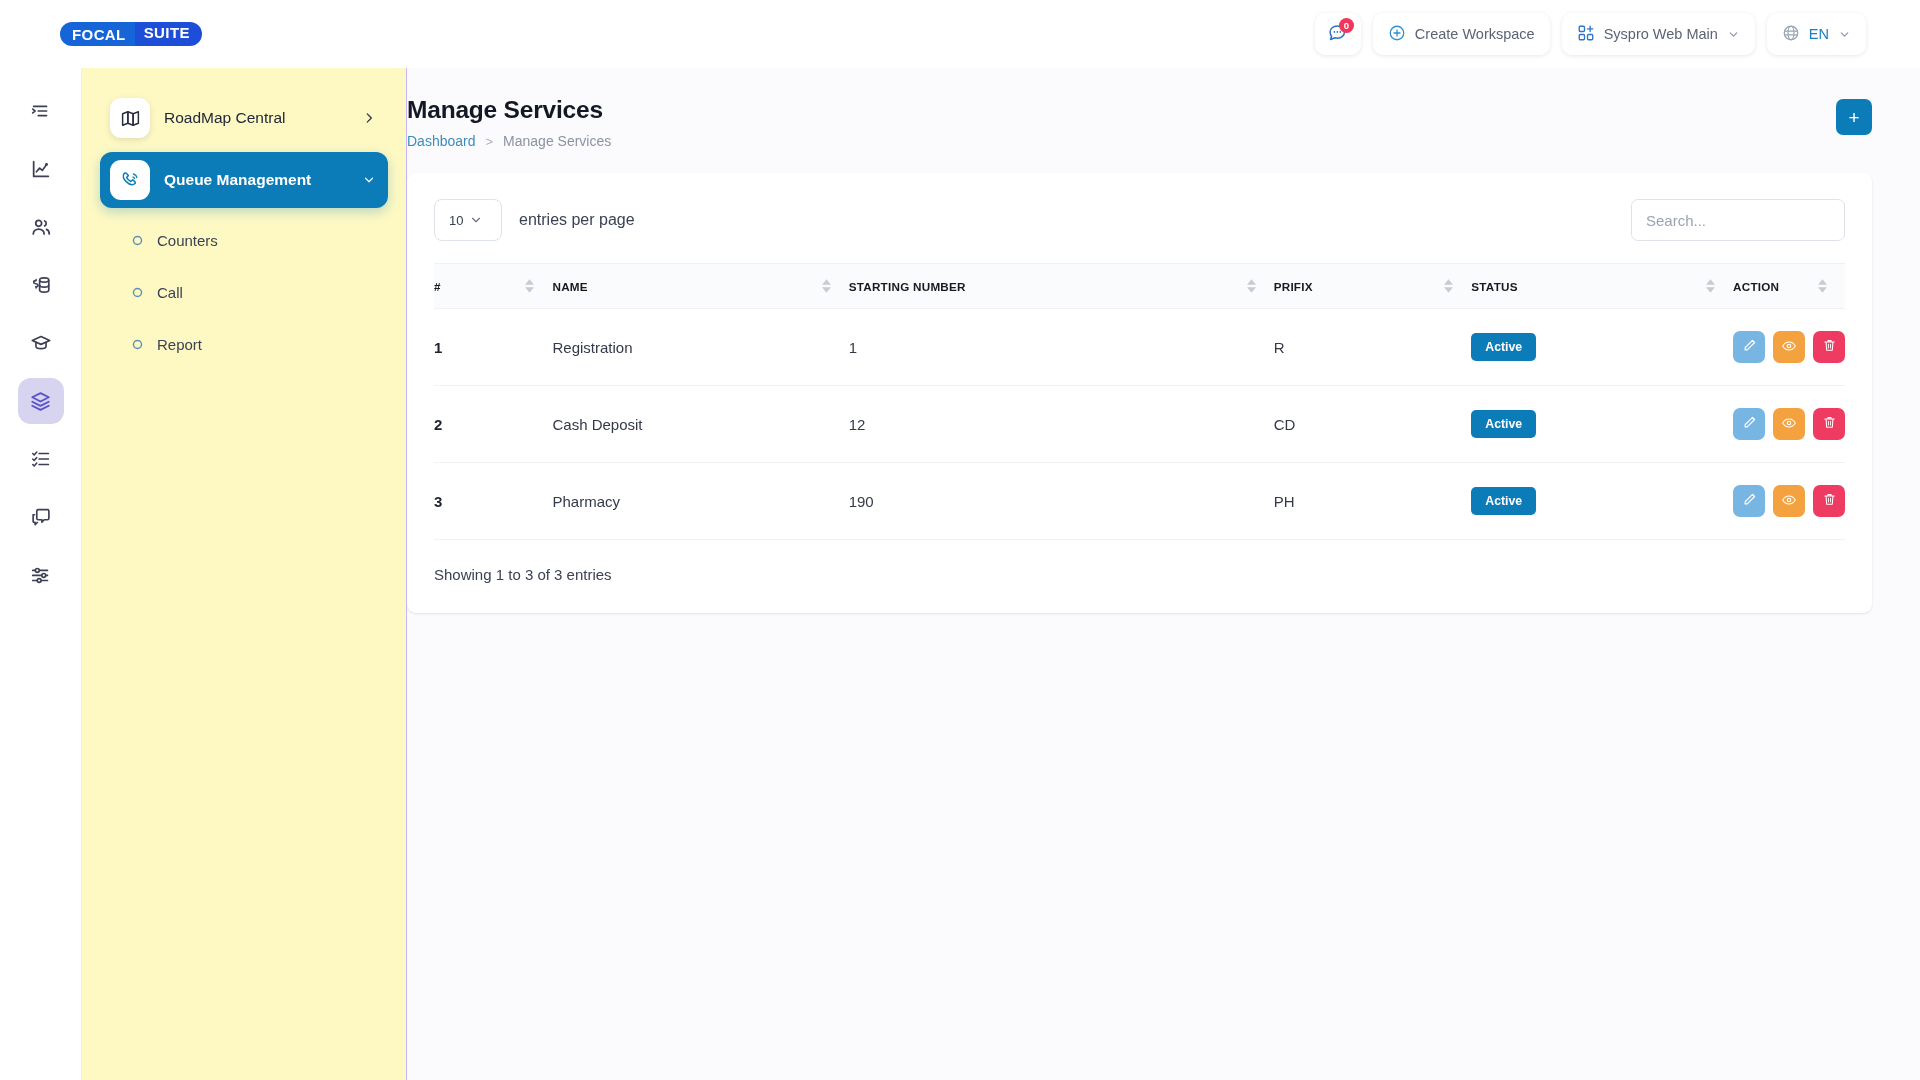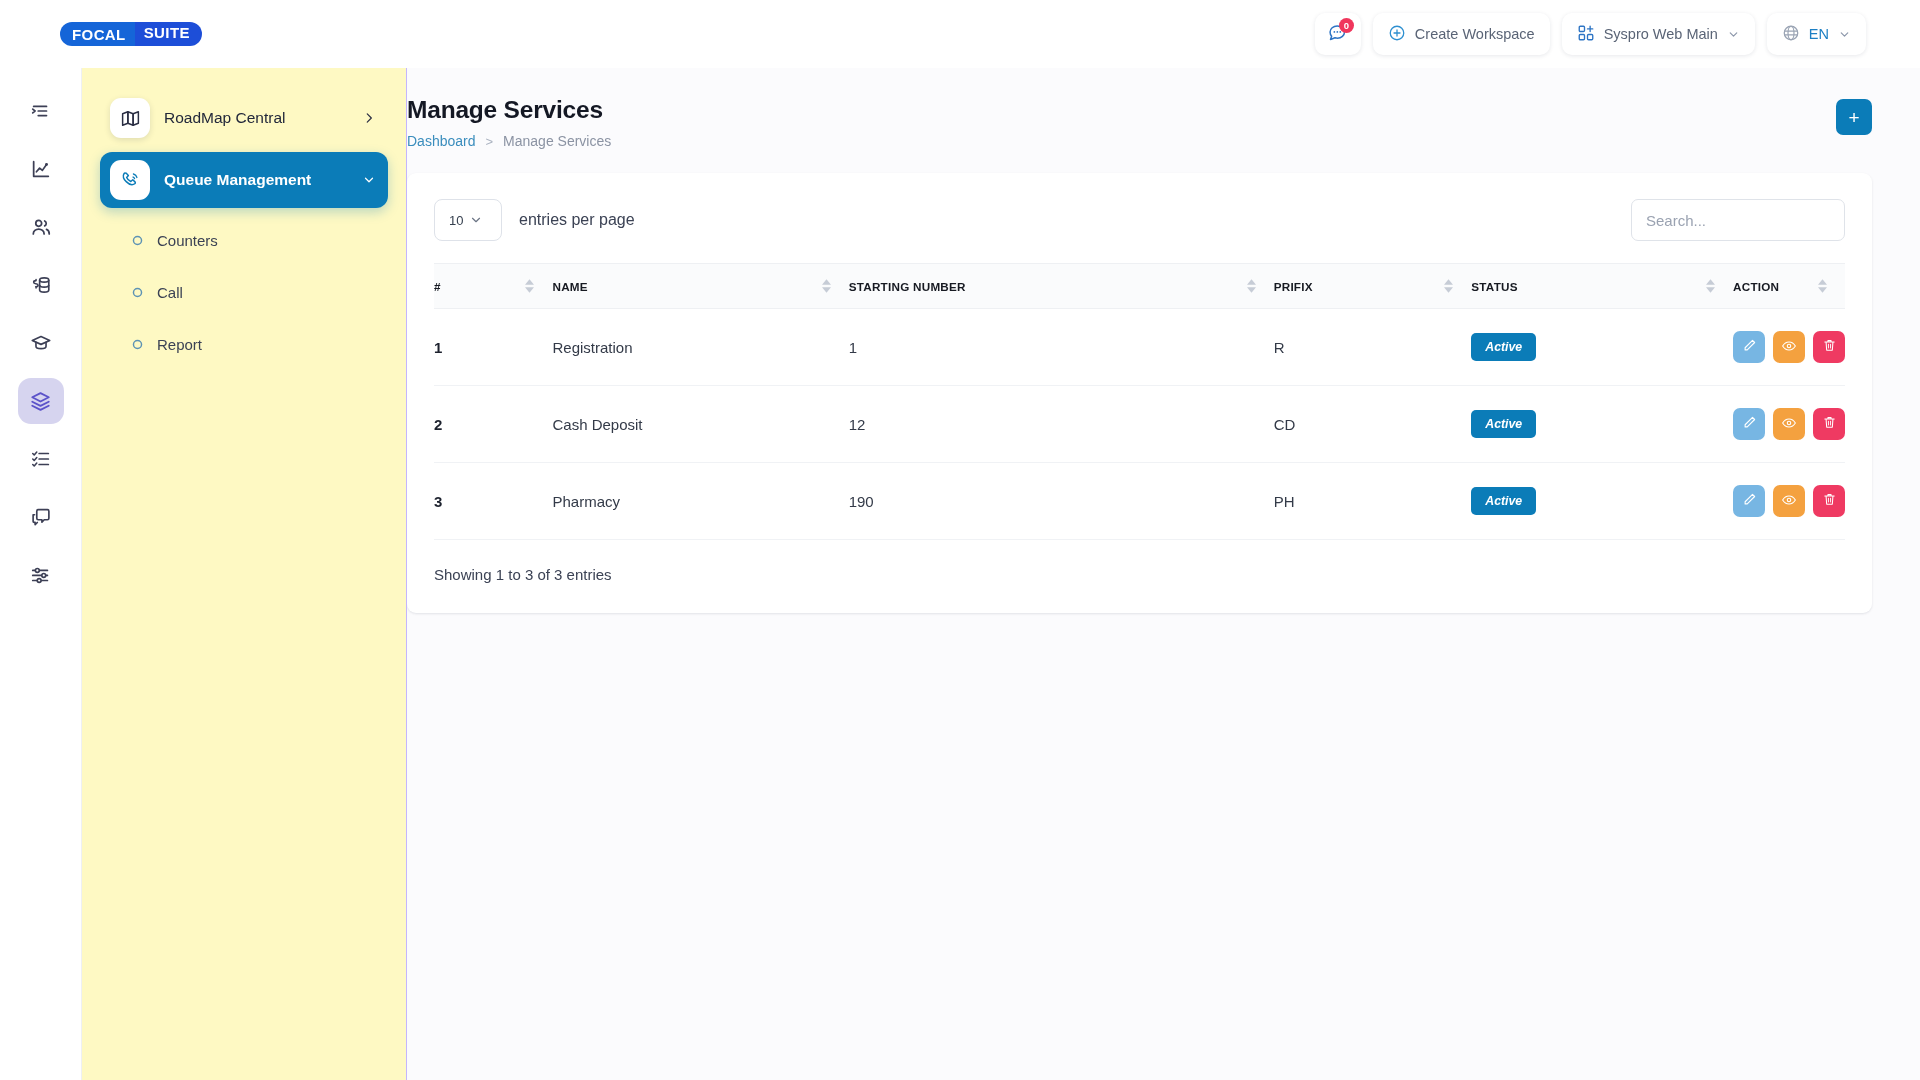--- a/index.html
+++ b/index.html
@@ -203,21 +203,21 @@
     border-bottom: 1px solid #f0f2f5;
     vertical-align: middle;
   }
   tbody tr:last-child td { border-bottom: 1px solid #f0f2f5; }
   td.idx { font-weight: 700; color: #1d222e; }
 
   .status-badge {
     display: inline-flex; align-items: center; justify-content: center;
     background: #0b7cb8; color: #fff;
     font-size: 12.3px; font-weight: 600;
-    border-radius: 5px; padding: 7px 14px; font-style: italic;
+    border-radius: 5px; padding: 7px 14px;
   }
   .actions { display: flex; gap: 8px; }
   .act-btn {
     width: 32px; height: 32px; border-radius: 7px;
     border: none; cursor: pointer;
     display: flex; align-items: center; justify-content: center;
     color: #fff;
   }
   .act-edit   { background: #77b6e3; }
   .act-view   { background: #f5a council; }

